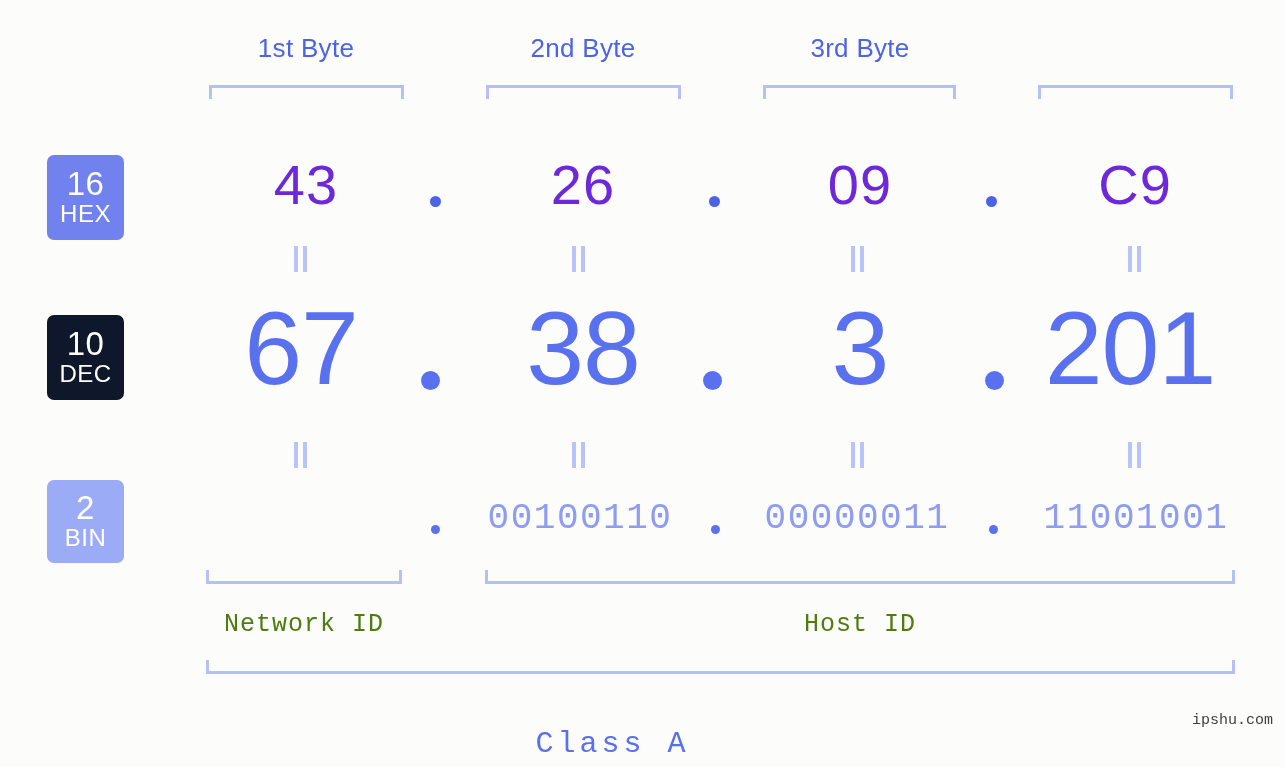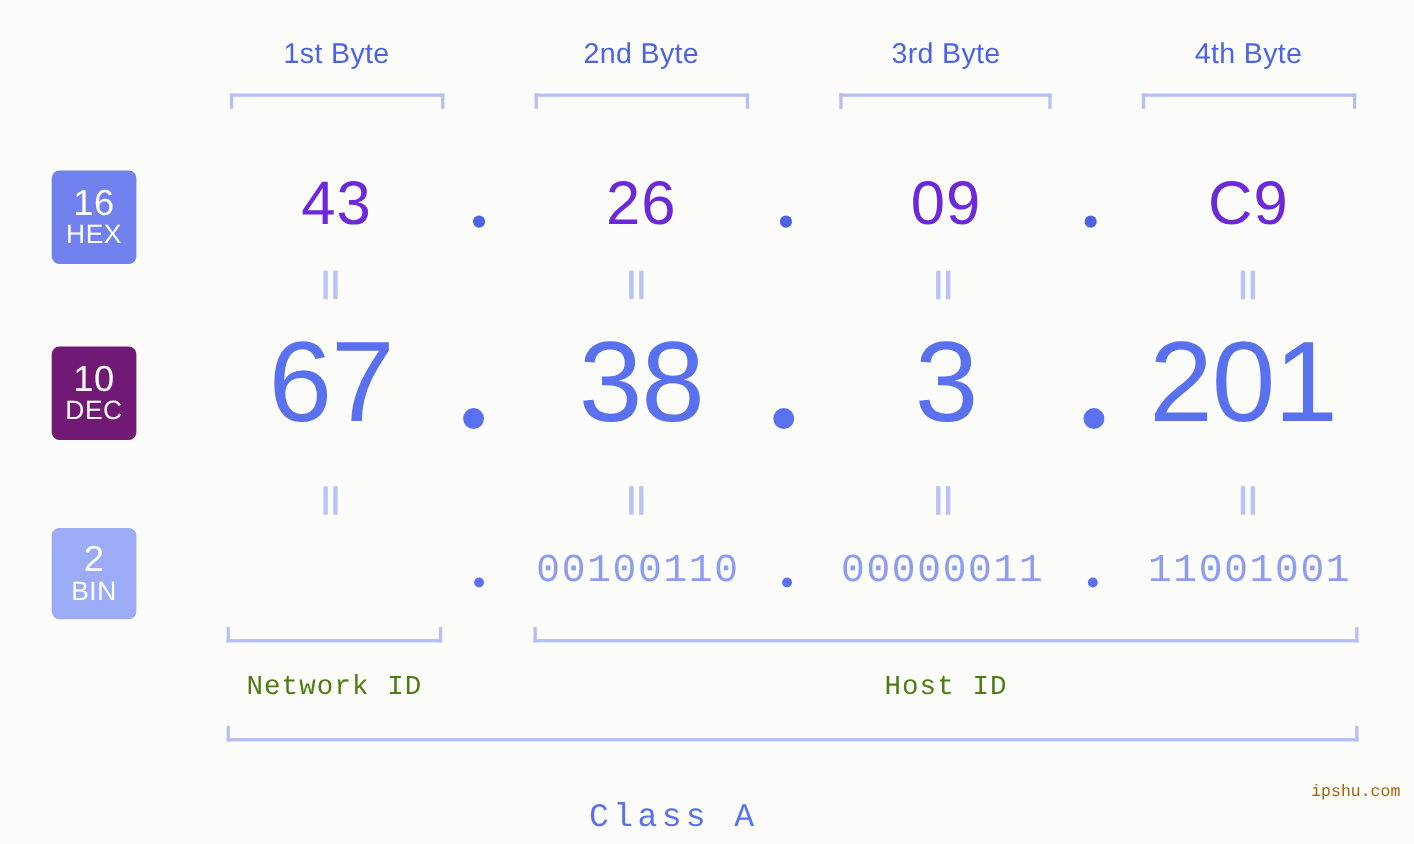--- a/index.html
+++ b/index.html
@@ -74,21 +74,21 @@
     line-height: 1.0;
     letter-spacing: 0.5px;
   }
   .badge .base {
     font-size: 24px;
     font-weight: 400;
     line-height: 1.15;
     letter-spacing: 0.5px;
   }
   #badge-hex { top: 155px; height: 85px; background: #7182ee; }
-  #badge-dec { top: 315px; height: 85px; background: #701a75; }
+  #badge-dec { top: 315px; height: 85px; background: #0f172a; }
   #badge-bin { top: 480px; height: 83px; background: #9cabf6; }
 
   
   .hex-val {
     position: absolute;
     top: 152px;
     font-size: 56px;
     color: #6d28d9;
     text-align: center;
     white-space: nowrap;
@@ -191,34 +191,33 @@
     margin-left: -60px;
     margin-top: 32px;
   }
 
   
   #watermark {
     position: absolute;
     right: 12px;
     top: 712px;
     font-size: 15px;
-    color: #a16207;
+    color: #404040;
     font-family: "Liberation Mono", monospace;
     letter-spacing: 0px;
   }
 </style>
 </head>
 <body>
 
 <div id="stage">
 
   <div class="byte-label" style="left:206px; width:200px;">1st Byte</div>
   <div class="byte-label" style="left:483px; width:200px;">2nd Byte</div>
   <div class="byte-label" style="left:760px; width:200px;">3rd Byte</div>
-  <div class="byte-label" style="left:1035px; width:200px;">4th Byte</div>
 
   <div class="bracket-down" style="left:209px; width:195px;"></div>
   <div class="bracket-down" style="left:486px; width:195px;"></div>
   <div class="bracket-down" style="left:763px; width:193px;"></div>
   <div class="bracket-down" style="left:1038px; width:195px;"></div>
 
   <div class="badge" id="badge-hex">
     <span class="num">16</span>
     <span class="base">HEX</span>
   </div>

